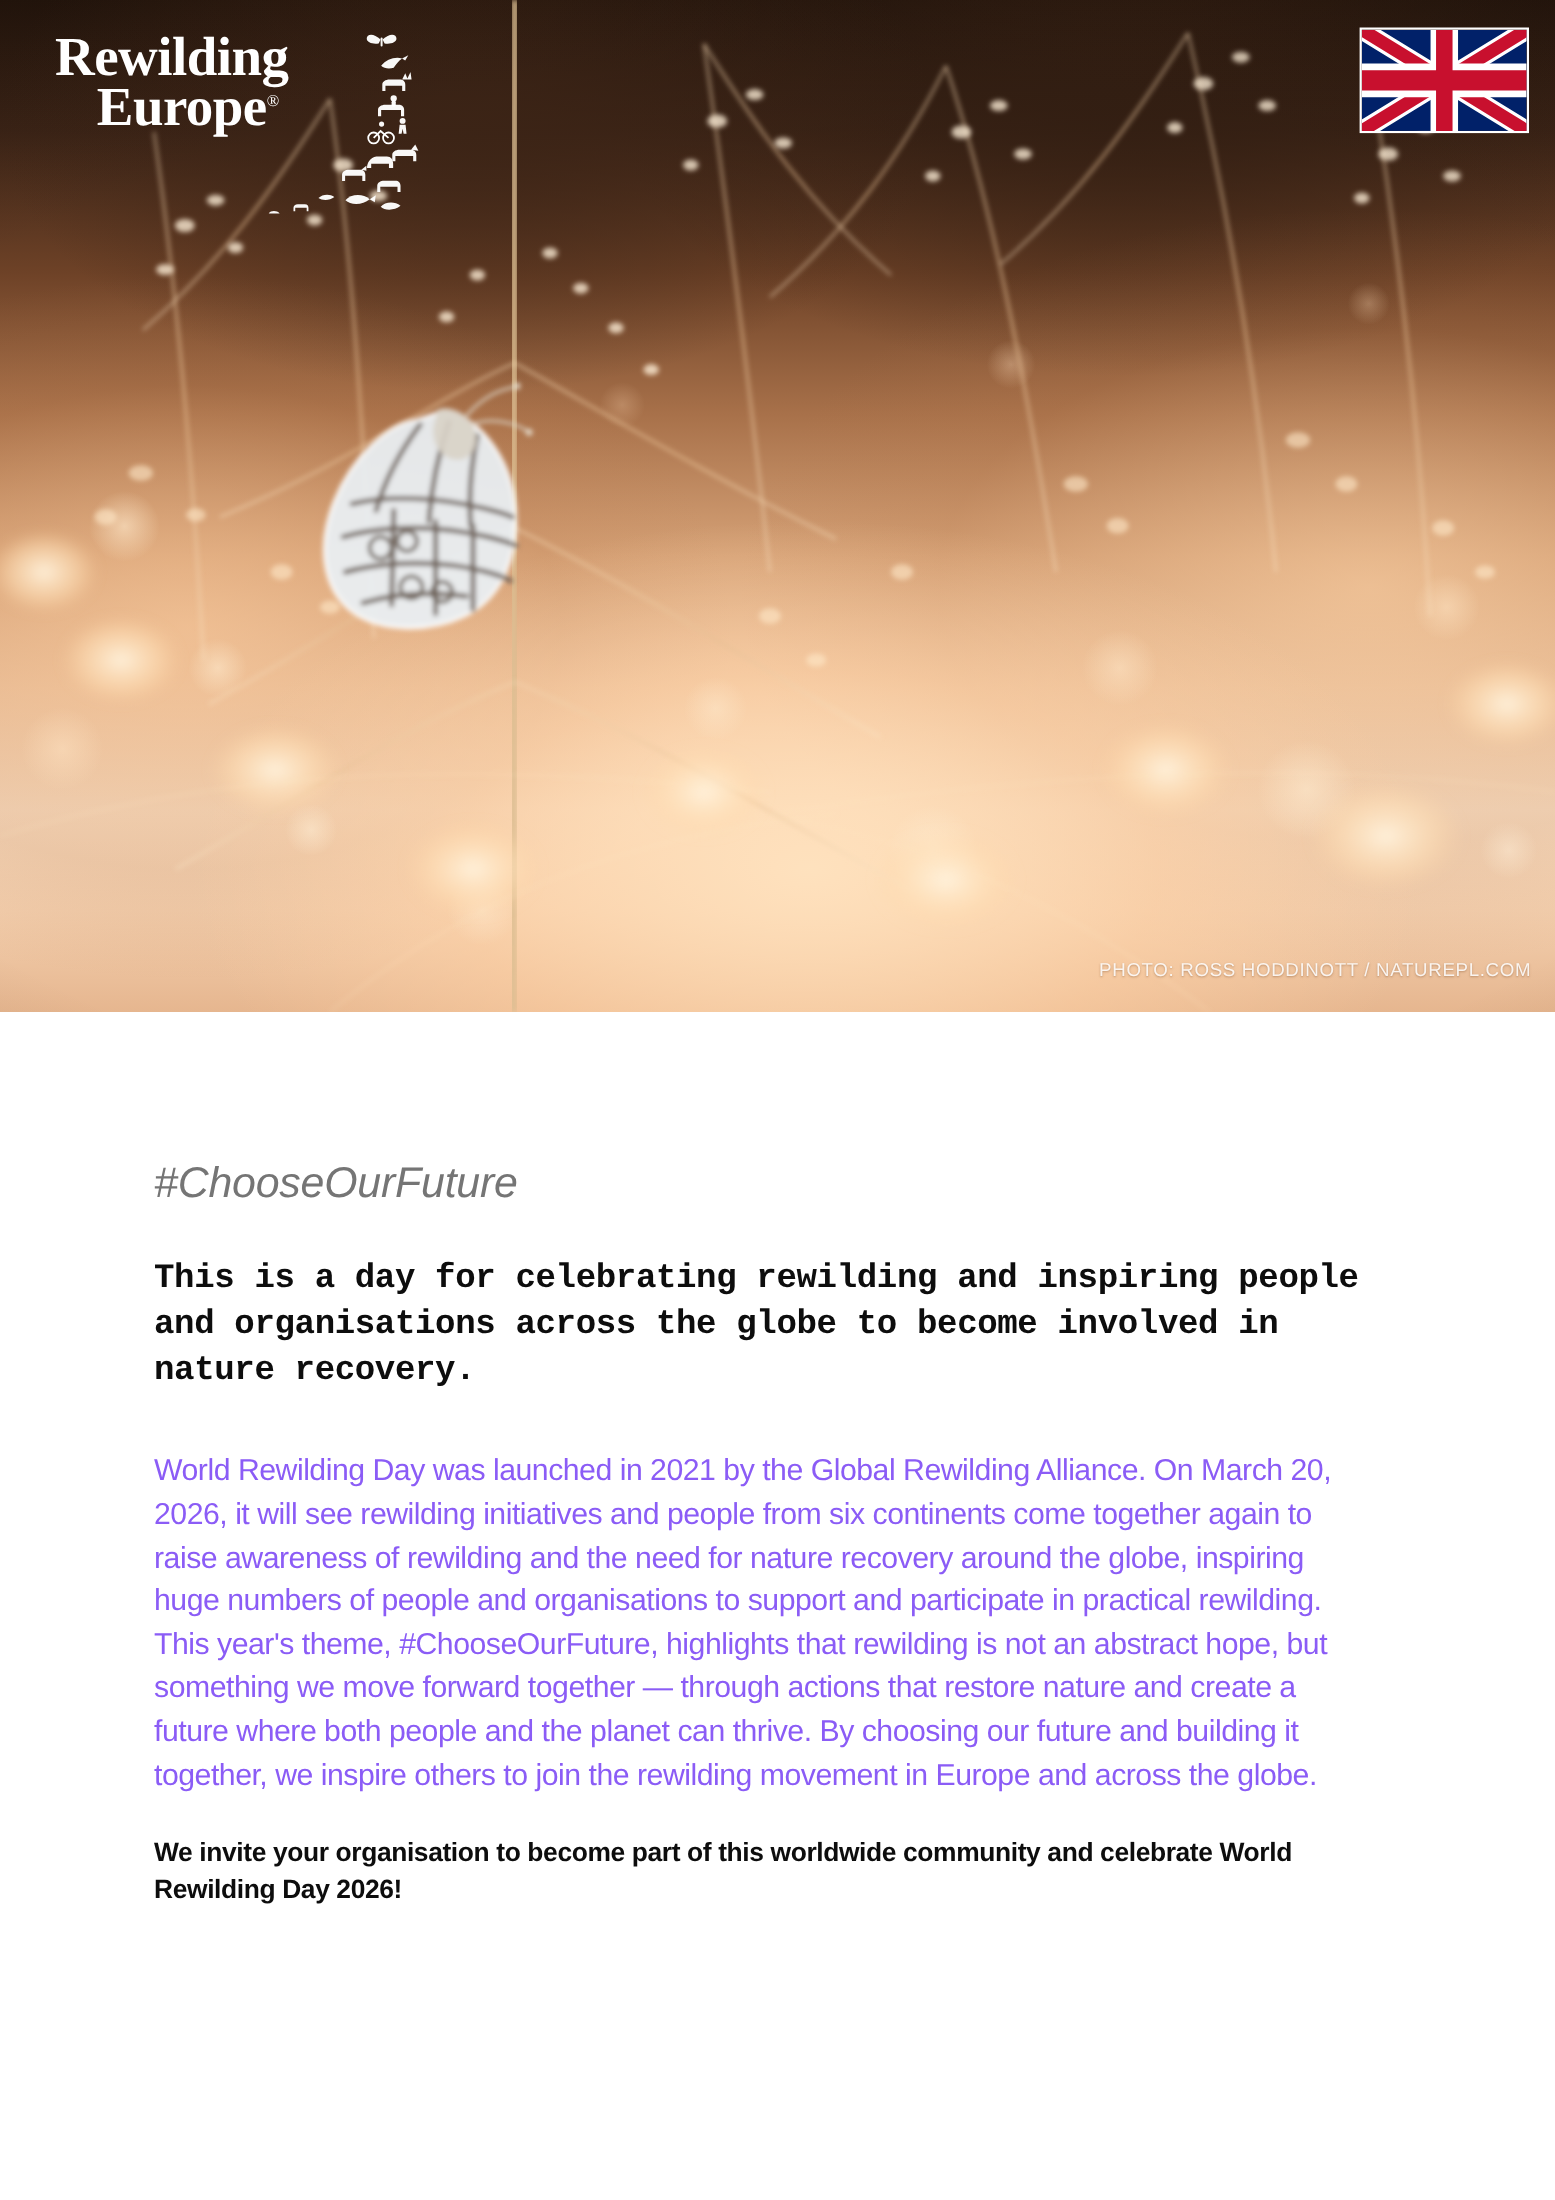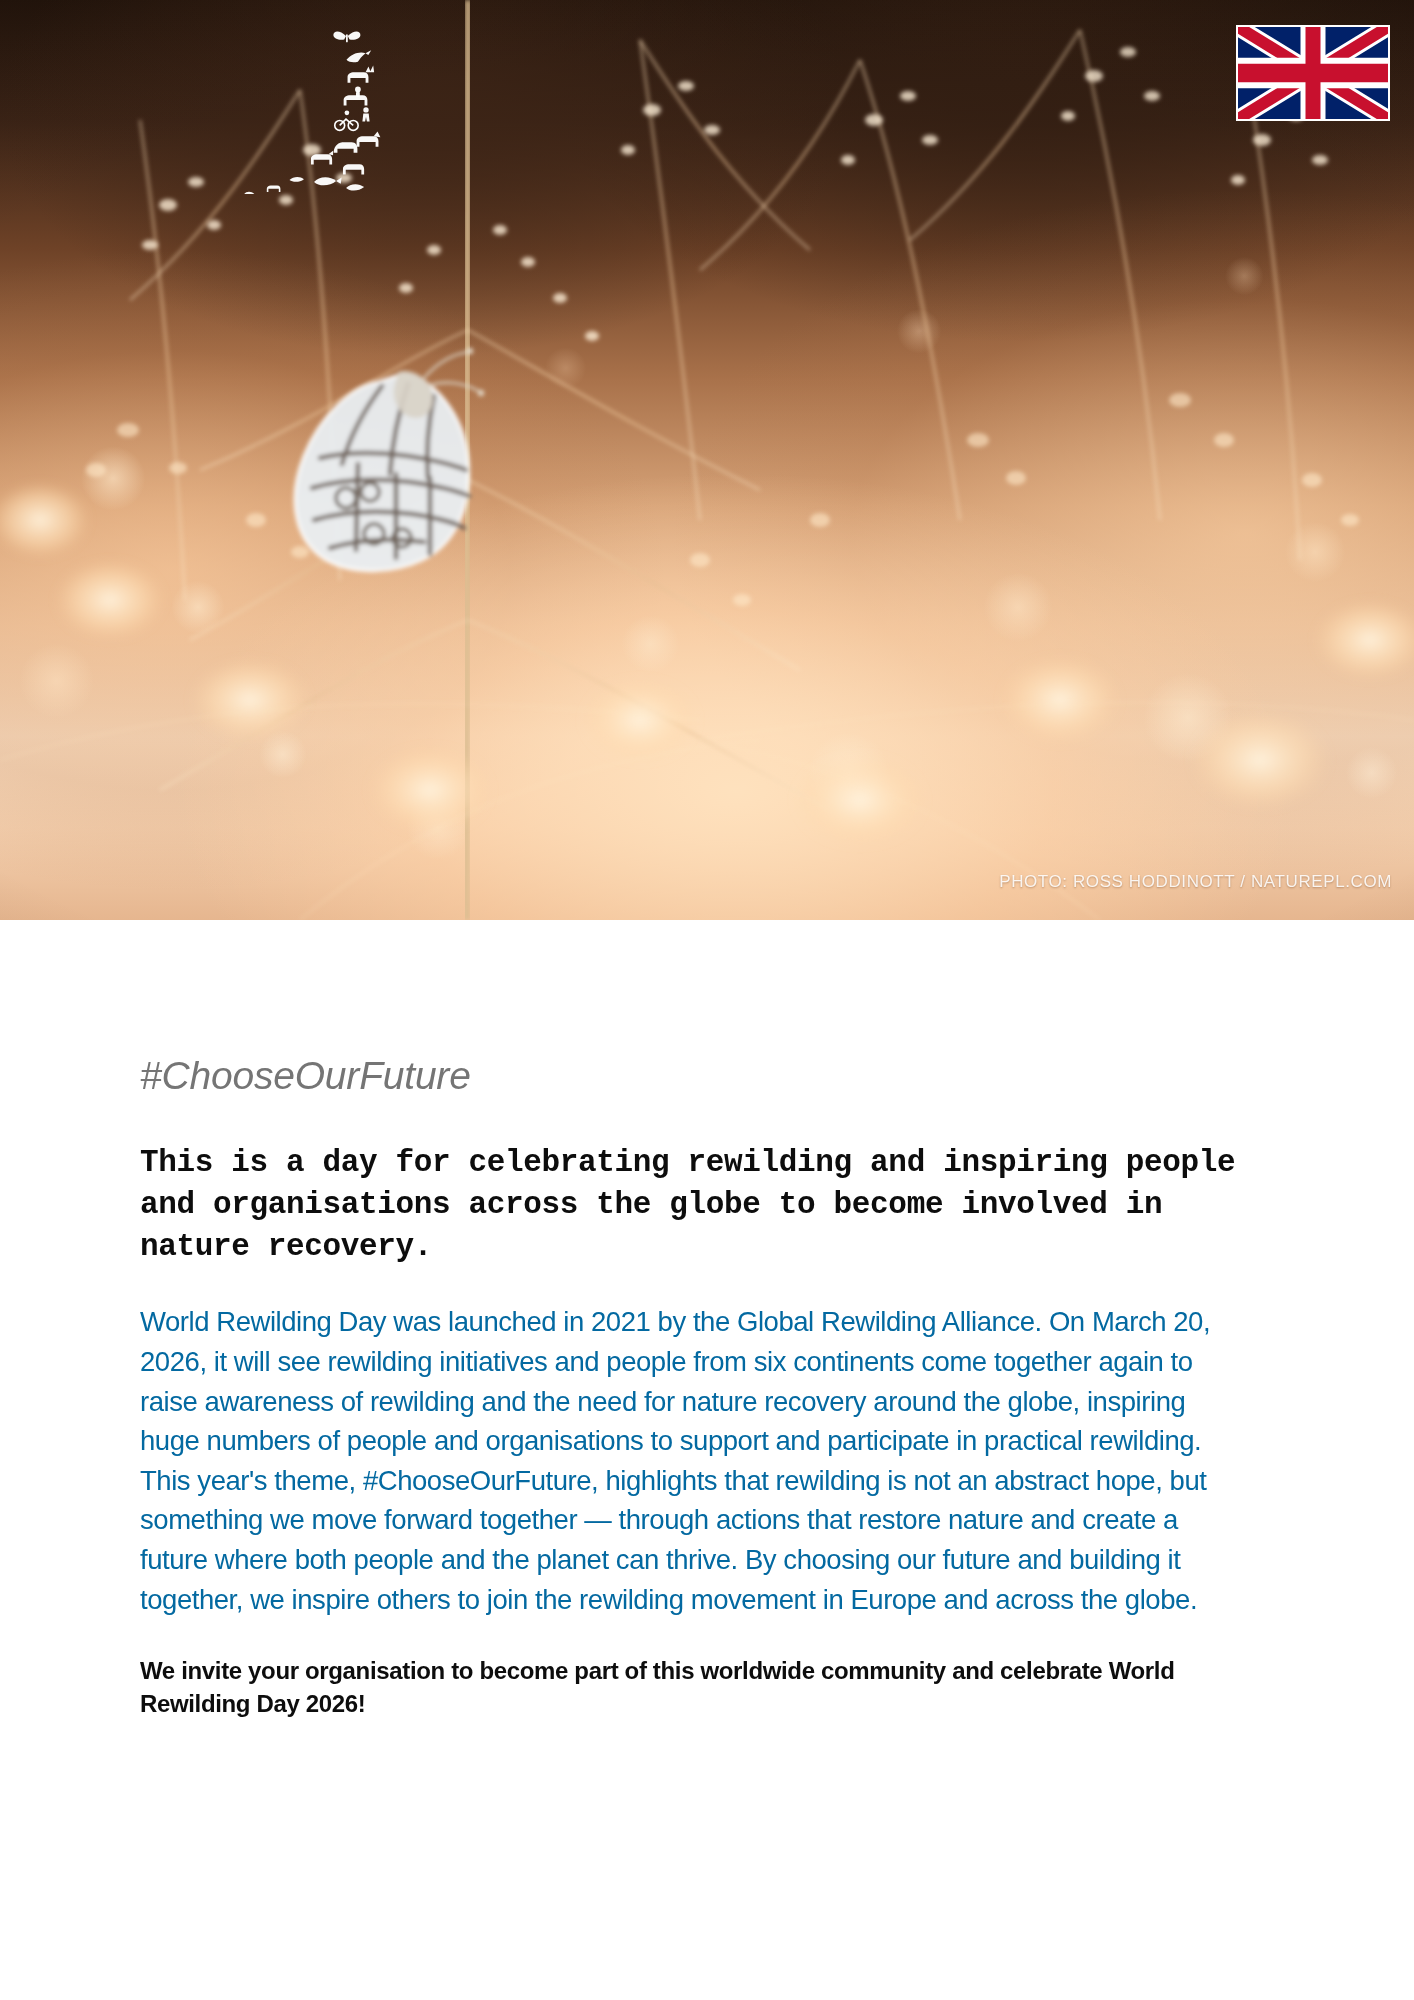--- a/index.html
+++ b/index.html
@@ -180,26 +180,26 @@
     font-family: Liberation Mono, monospace;
     font-weight: bold;
     font-size: 31px;
     line-height: 1.36;
     color: #0d0d0d;
     letter-spacing: -0.35px;
     max-width: 1112px;
   }
 
   .body {
-    margin-top: 34px;
+    margin-top: 48px;
     font-family: "Liberation Sans", sans-serif;
     font-weight: normal;
     font-size: 27.5px;
     line-height: 1.44;
-    color: #0369a1;
+    color: #8b5cf6;
     letter-spacing: -0.45px;
     max-width: 1100px;
   }
 
   .closing {
     margin-top: 36px;
     font-family: "Liberation Sans", sans-serif;
     font-weight: bold;
     font-size: 24px;
     line-height: 1.36;
@@ -453,20 +453,24 @@
             </g>
             <g transform="translate(40,188) scale(0.5)">
               <rect x="-6" y="-2" width="12" height="4" rx="2"></rect>
             </g>
             <g transform="translate(24,191) scale(0.45)">
               <rect x="-6" y="-1.6" width="12" height="3.2" rx="1.6"></rect>
             </g>
           </g>
         </svg>
       </div>
+      <div class="logo-wordmark">
+        <span class="logo-line1">Rewilding</span>
+        <span class="logo-line2"><span>Europe</span><span class="logo-reg">®</span></span>
+      </div>
     </div>
 
     <div class="flag">
       <svg viewBox="0 0 60 30" preserveAspectRatio="none" aria-hidden="true">
         <clipPath id="fclip">
             <rect width="60" height="30"></rect>
           </clipPath>
         <g clip-path="url(#fclip)">
           <rect width="60" height="30" fill="#012169"></rect>
           <path d="M0,0 L60,30 M60,0 L0,30" stroke="#FFFFFF" stroke-width="6"></path>

